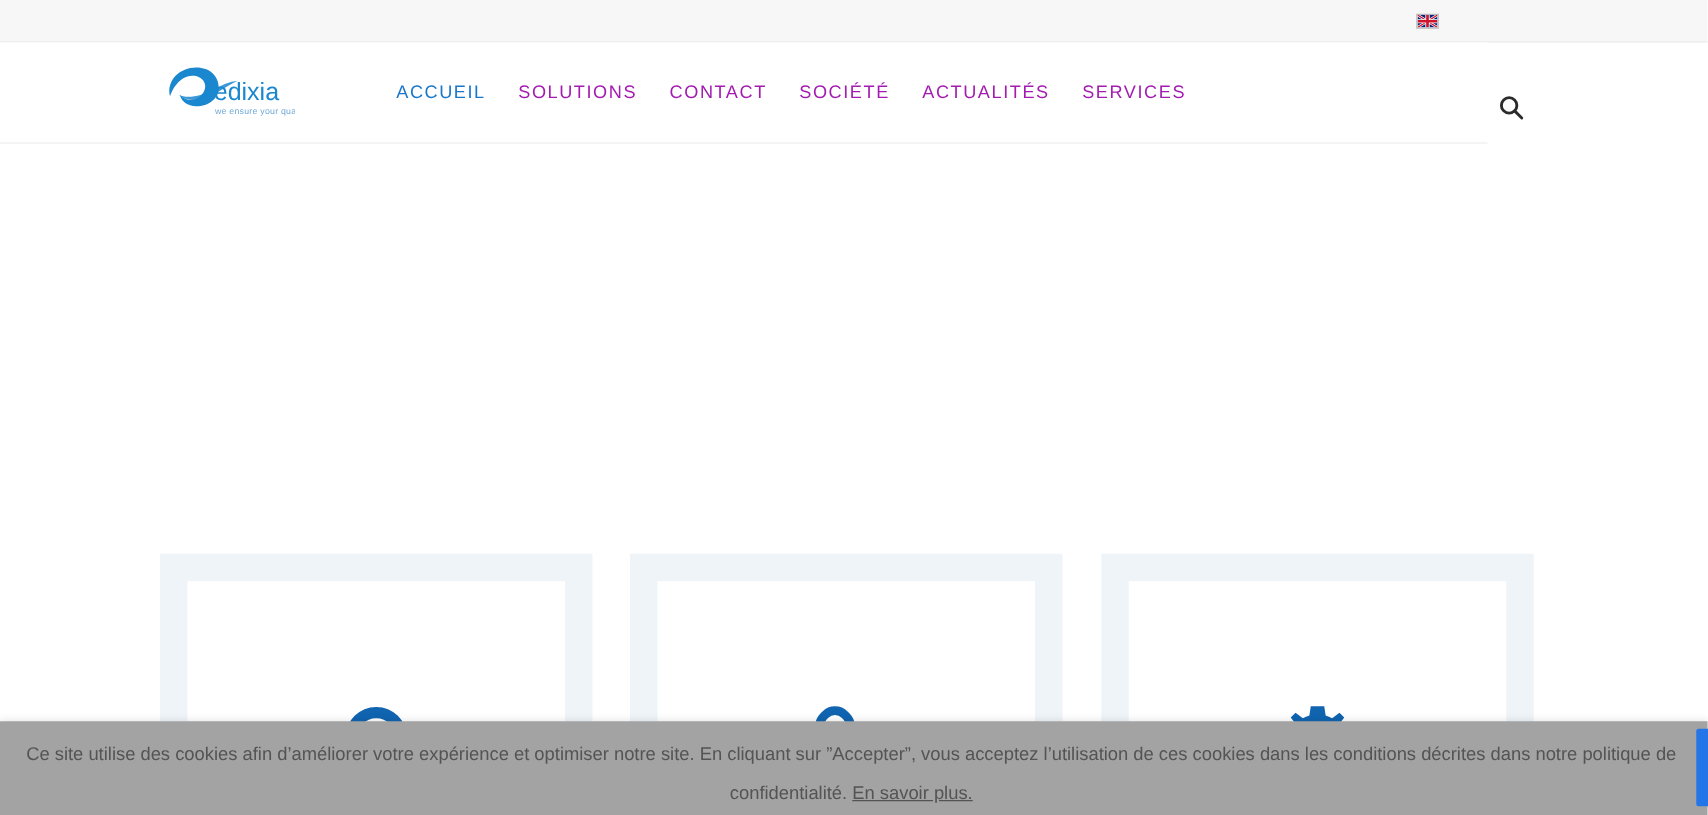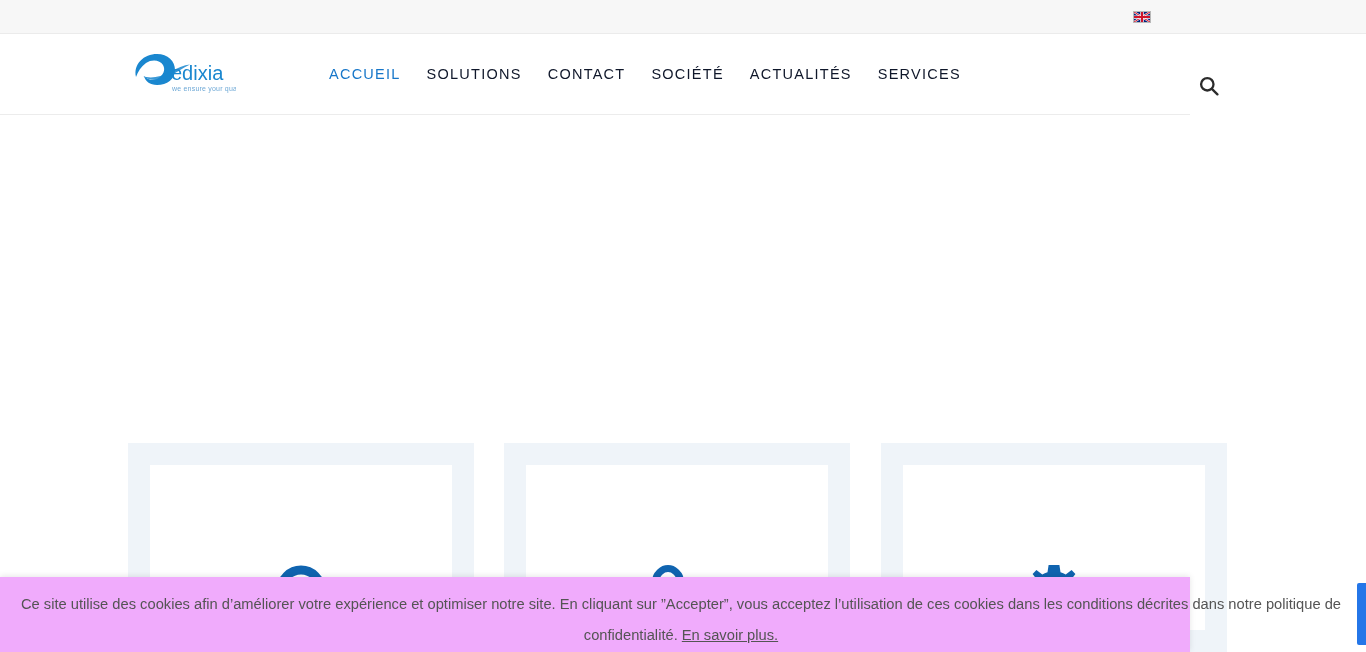--- a/index.html
+++ b/index.html
@@ -41,30 +41,30 @@
   }
   .logo{
     position:absolute; left:128px; top:17px;
     width:108px; height:46px;
     cursor:pointer;
     display:block;
   }
   .logo svg{ display:block; }
 
   .mainnav{
-    position:absolute; left:316px; top:0;
+    position:absolute; left:304px; top:0;
     height:81px;
     display:flex; align-items:center;
     gap:0;
   }
   .mainnav a{
     display:block;
     font-size:14.5px;
     letter-spacing:1.25px;
-    color:#0f172a;
+    color:#a21caf;
     text-decoration:none;
     padding:0 13px;
     line-height:81px;
     white-space:nowrap;
   }
   .mainnav a.active{ color:#1877c9; }
 
   .search-btn{
     position:absolute; left:1199px; top:42px;
     width:20px; height:20px;
@@ -115,22 +115,22 @@
     position:absolute;
     left:790px; top:645px;
     width:74px; height:3px;
     background:#1064b0;
   }
 
   
   .cookie-banner{
     position:absolute;
     left:0; top:577px;
-    width:1190px; height:75px;
-    background:#f0abfc;
+    width:1366px; height:75px;
+    background:#a3a3a3;
     box-shadow:0 -1px 6px rgba(0,0,0,0.10);
     z-index:40;
   }
   .cookie-text{
     position:absolute;
     left:16px; top:12px;
     width:1330px;
     text-align:center;
     font-size:14.7px;
     line-height:31px;

